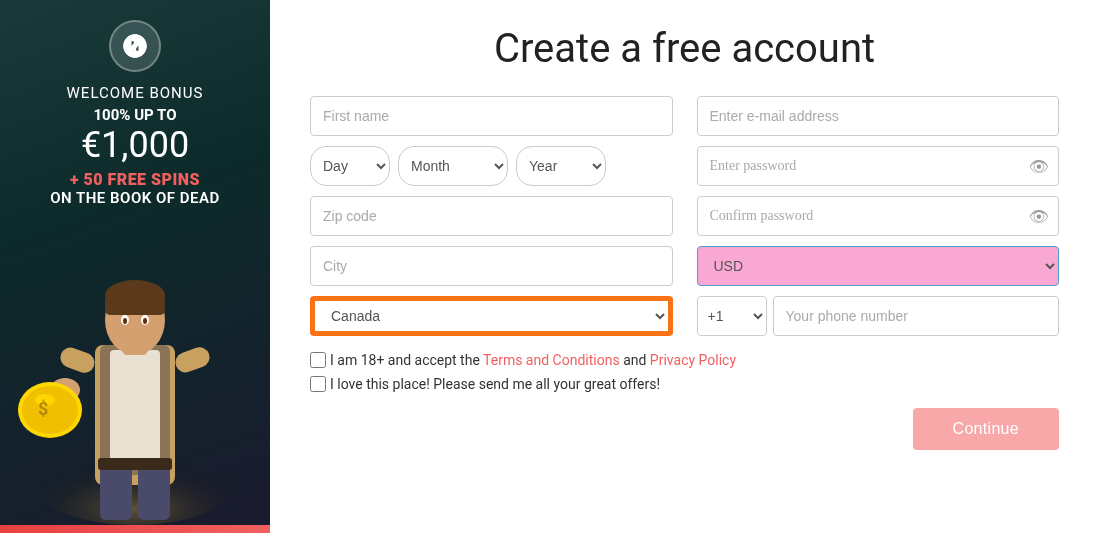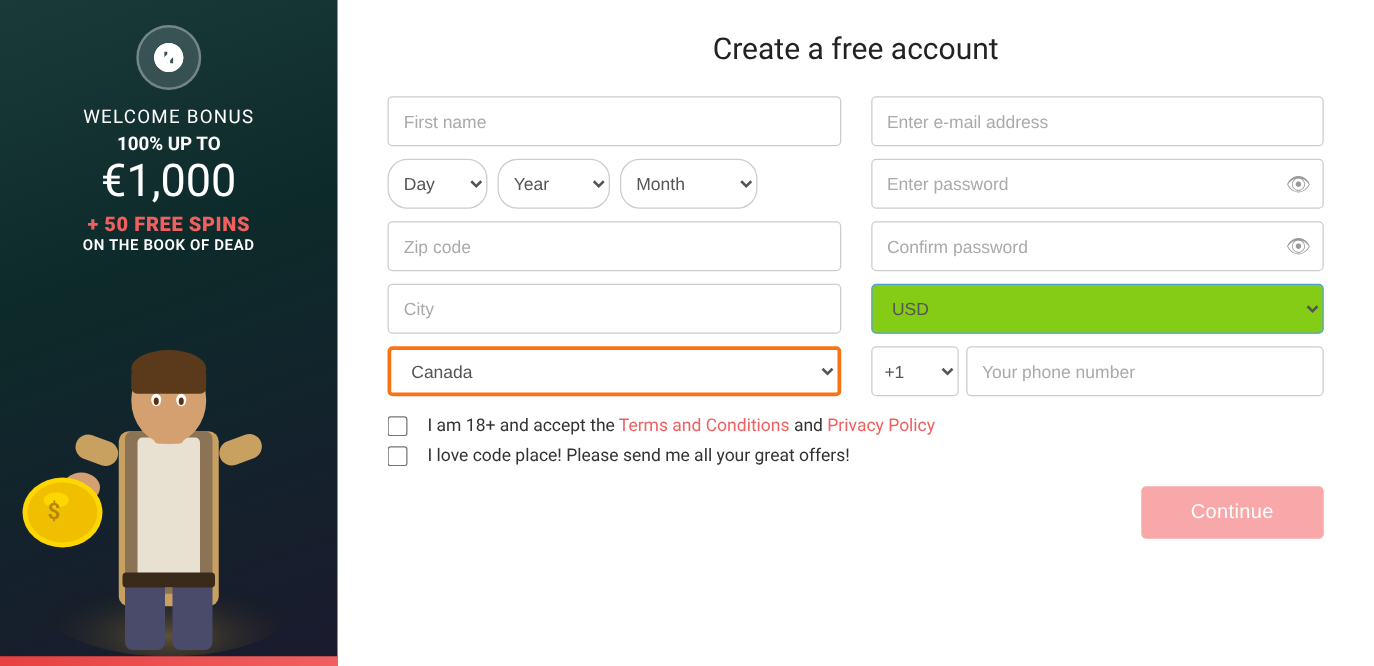--- a/index.html
+++ b/index.html
@@ -72,21 +72,21 @@
     .free-spins {
       color: #f06060;
       font-size: 16px;
       font-weight: 900;
       text-align: center;
       margin-top: 4px;
       letter-spacing: 0.5px;
     }
     .book-of-dead {
       color: #fff;
-      font-size: 12px;
+      font-size: 15px;
       font-weight: 600;
       text-align: center;
       letter-spacing: 0.5px;
       margin-bottom: 8px;
     }
     .character-container {
       position: absolute;
       bottom: 8px;
       left: -10px;
       right: -10px;
@@ -97,21 +97,21 @@
     }
 
     
     .right-panel {
       flex: 1;
       padding: 25px 40px 20px;
       overflow-y: auto;
     }
     .page-title {
       text-align: center;
-      font-size: 24px;
+      font-size: 40px;
       font-weight: 400;
       color: #222;
       margin-bottom: 24px;
     }
     .form-grid {
       display: grid;
       grid-template-columns: 1fr 1fr;
       gap: 0 24px;
     }
     .col-left, .col-right {
@@ -151,39 +151,40 @@
     }
     .form-select.day-select { flex: 0 0 80px; }
     .form-select.month-select { flex: 0 0 110px; }
     .form-select.year-select { flex: 0 0 90px; }
     .password-wrapper {
       position: relative;
       width: 100%;
     }
     .password-wrapper .form-input {
       padding-right: 40px;
+      font-family: Liberation Serif, serif;
     }
     .eye-icon {
       position: absolute;
       right: 10px;
       top: 50%;
       transform: translateY(-50%);
       cursor: pointer;
       color: #999;
       font-size: 16px;
     }
     .currency-select {
       width: 100%;
       height: 40px;
       border: 1px solid #4a9fd4;
       border-radius: 4px;
       padding: 0 12px;
       font-size: 14px;
       color: #555;
-      background: #84cc16;
+      background: #f9a8d4;
       outline: none;
       cursor: pointer;
     }
     .phone-row {
       display: flex;
       gap: 6px;
     }
     .country-code-select {
       flex: 0 0 70px;
       height: 40px;
@@ -195,39 +196,39 @@
       background: #fff;
       outline: none;
       cursor: pointer;
     }
     .phone-input {
       flex: 1;
     }
     .country-select {
       width: 100%;
       height: 40px;
-      border: 3px solid #f97316;
+      border: 5px solid #f97316;
       border-radius: 4px;
       padding: 0 12px;
       font-size: 14px;
       color: #555;
       background: #fff;
       outline: none;
       cursor: pointer;
     }
     .checkboxes {
       margin-top: 16px;
       display: flex;
       flex-direction: column;
       gap: 8px;
     }
     .checkbox-row {
       display: flex;
       align-items: center;
-      gap: 16px;
+      gap: 4px;
       font-size: 14px;
       color: #333;
     }
     .checkbox-row input[type="checkbox"] {
       width: 16px;
       height: 16px;
       cursor: pointer;
       flex-shrink: 0;
     }
     .terms-link {
@@ -324,31 +325,31 @@
       <input class="form-input" type="text" placeholder="First name" style="">
 
 
       <div class="select-row">
         <select class="form-select day-select">
           <option>Day</option>
           <option>1</option><option>2</option><option>3</option><option>4</option><option>5</option>
           <option>6</option><option>7</option><option>8</option><option>9</option><option>10</option>
           <option>15</option><option>20</option><option>25</option><option>28</option><option>29</option><option>30</option><option>31</option>
         </select>
-        <select class="form-select year-select">
-          <option>Year</option>
-          <option>2005</option><option>2000</option><option>1995</option><option>1990</option>
-          <option>1985</option><option>1980</option><option>1975</option><option>1970</option>
-        </select>
         <select class="form-select month-select">
           <option>Month</option>
           <option>January</option><option>February</option><option>March</option>
           <option>April</option><option>May</option><option>June</option>
           <option>July</option><option>August</option><option>September</option>
           <option>October</option><option>November</option><option>December</option>
+        </select>
+        <select class="form-select year-select">
+          <option>Year</option>
+          <option>2005</option><option>2000</option><option>1995</option><option>1990</option>
+          <option>1985</option><option>1980</option><option>1975</option><option>1970</option>
         </select>
       </div>
 
 
       <input class="form-input" type="text" placeholder="Zip code" style="">
 
       <input class="form-input" type="text" placeholder="City" style="">
 
       <select class="country-select form-select">
         <option>Canada</option>
@@ -396,20 +397,20 @@
       <input type="checkbox" id="terms-cb" style="">
       <label for="terms-cb">
         <span>I am 18+ and accept the</span>
         <a href="#" class="terms-link">Terms and Conditions</a>
         <span>and</span>
         <a href="#" class="terms-link">Privacy Policy</a>
       </label>
     </div>
     <div class="checkbox-row">
       <input type="checkbox" id="offers-cb" style="">
-      <label for="offers-cb">I love code place! Please send me all your great offers!</label>
+      <label for="offers-cb">I love this place! Please send me all your great offers!</label>
     </div>
   </div>
 
   <div class="bottom-row">
     <button class="continue-btn">Continue</button>
   </div>
 </div>
 
 </body></html>

